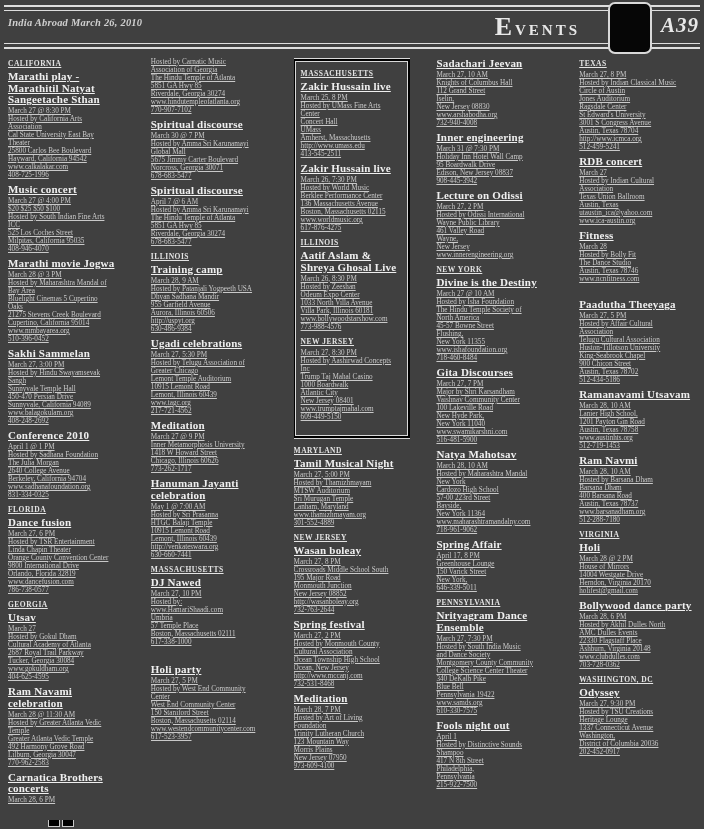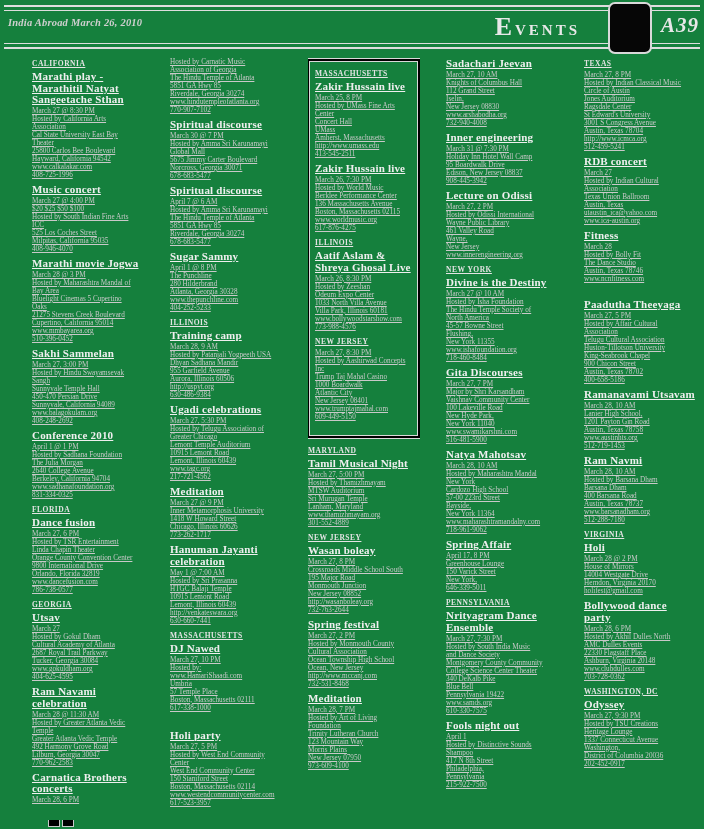--- a/index.html
+++ b/index.html
@@ -1,38 +1,38 @@
 <!DOCTYPE html>
 <html><head>
 <meta charset="utf-8">
 <style>
   html,body{margin:0;padding:0;background:#000;}
   body{width:704px;height:829px;overflow:hidden;font-family:"Liberation Serif",serif;}
-  .page{position:relative;width:704px;height:829px;background:#15803d;color:#d6d6d6;}
+  .page{position:relative;width:704px;height:829px;background:#404040;color:#d6d6d6;}
 
   
   header{position:relative;height:54px;}
   .rule{position:absolute;left:4px;right:4px;background:#dedede;z-index:1;}
   .rule-a{top:5px;height:2px;}
   .rule-b{top:10px;height:1px;}
   .rule-c{top:43px;height:1px;}
   .rule-d{top:47px;height:2px;}
   .issue-date{position:absolute;left:8px;top:17px;font-size:10.5px;font-weight:bold;
     font-style:italic;color:#cfcfcf;letter-spacing:.2px;z-index:2;}
   .events-title{position:absolute;right:124px;top:12px;font-size:21px;font-weight:bold;
     letter-spacing:3px;color:#e8e8e8;font-variant:small-caps;text-transform:lowercase;z-index:2;}
   .events-title::first-letter{font-size:26px;text-transform:uppercase;}
   .logo-box{position:absolute;right:52px;top:2px;width:40px;height:48px;
     border:2px solid #d9d9d9;border-radius:7px;background:#060606;z-index:3;}
   .page-number{position:absolute;right:5px;top:13px;font-size:21px;font-weight:bold;
     font-style:italic;color:#e8e8e8;letter-spacing:1px;z-index:2;}
 
   
   #columns{position:absolute;top:58px;left:8px;right:8px;bottom:8px;
-    display:flex;gap:26px;overflow:hidden;margin-left:24px;}
+    display:flex;gap:26px;overflow:hidden;}
   .col{flex:1 1 0;overflow:hidden;}
   .state{font-size:7.5px;font-weight:bold;letter-spacing:.5px;color:#e4e4e4;
     text-decoration:underline;text-decoration-thickness:1px;margin:6px 0 3px;}
   .col > .state:first-child{margin-top:1px;}
   .event{margin:0 0 5px;}
   .title{font-size:11px;line-height:11.5px;font-weight:bold;color:#efefef;
     text-decoration:underline;text-decoration-thickness:1px;margin-bottom:1.5px;letter-spacing:.2px;}
   .line{font-size:7.2px;line-height:8px;color:#c9c9c9;
     text-decoration:underline;text-decoration-thickness:.5px;text-underline-offset:.6px;}
   .box{border:1px solid #d9d9d9;box-shadow:0 0 0 2px #000,0 0 0 3px #d9d9d9;
@@ -175,29 +175,20 @@
           <div class="line">678-683-5477</div>
         </div>
         <div class="event">
           <div class="title">Spiritual discourse</div>
           <div class="line">April 7 @ 6 AM</div>
           <div class="line">Hosted by Amma Sri Karunamayi</div>
           <div class="line">The Hindu Temple of Atlanta</div>
           <div class="line">5851 GA Hwy 85</div>
           <div class="line">Riverdale, Georgia 30274</div>
           <div class="line">678-683-5477</div>
-        </div>
-        <div class="event">
-          <div class="title">Sugar Sammy</div>
-          <div class="line">April 1 @ 8 PM</div>
-          <div class="line">The Punchline</div>
-          <div class="line">280 Hilderbrand</div>
-          <div class="line">Atlanta, Georgia 30328</div>
-          <div class="line">www.thepunchline.com</div>
-          <div class="line">404-252-5233</div>
         </div>
         <div class="state">ILLINOIS</div>
         <div class="event">
           <div class="title">Training camp</div>
           <div class="line">March 28, 9 AM</div>
           <div class="line">Hosted by Patanjali Yogpeeth USA</div>
           <div class="line">Dhyan Sadhana Mandir</div>
           <div class="line">955 Garfield Avenue</div>
           <div class="line">Aurora, Illinois 60506</div>
           <div class="line">http://uspyt.org</div>
@@ -480,21 +471,21 @@
         <div class="event" style="margin-top: 16px;">
           <div class="title">Paadutha Theeyaga</div>
           <div class="line">March 27, 5 PM</div>
           <div class="line">Hosted by Affair Cultural</div>
           <div class="line">Association</div>
           <div class="line">Telugu Cultural Association</div>
           <div class="line">Huston-Tillotson University</div>
           <div class="line">King-Seabrook Chapel</div>
           <div class="line">900 Chicon Street</div>
           <div class="line">Austin, Texas 78702</div>
-          <div class="line">400-658-5186</div>
+          <div class="line">512-434-5186</div>
         </div>
         <div class="event">
           <div class="title">Ramanavami Utsavam</div>
           <div class="line">March 28, 10 AM</div>
           <div class="line">Lanier High School,</div>
           <div class="line">1201 Payton Gin Road</div>
           <div class="line">Austin, Texas 78758</div>
           <div class="line">www.austinhts.org</div>
           <div class="line">512-719-1453</div>
         </div>

